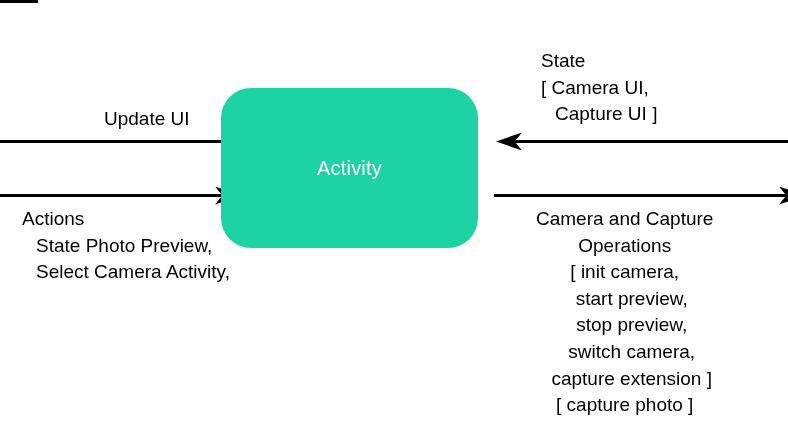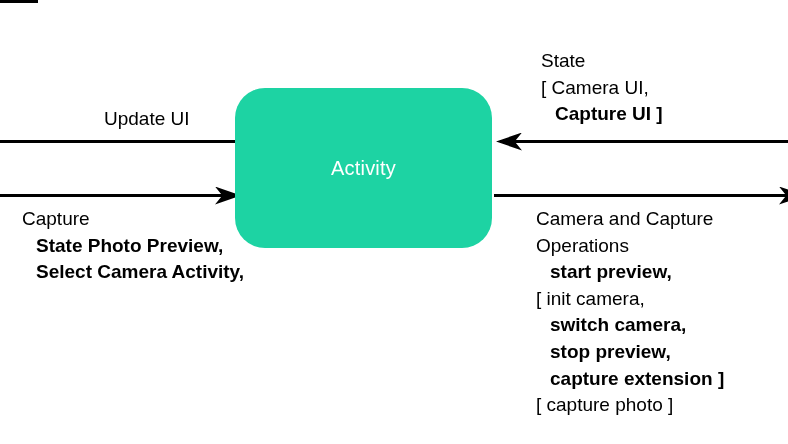--- a/index.html
+++ b/index.html
@@ -38,47 +38,47 @@
     background: var(--line, #000000);
   }
   .arrow-right { clip-path: polygon(100% 50%, 0% 0%, 28% 50%, 0% 100%); }
   .arrow-left  { clip-path: polygon(0% 50%, 100% 0%, 72% 50%, 100% 100%); }
   #ah-actions { left: 215px; top: 186.5px; }
   #ah-state   { left: 496px; top: 132.5px; }
   #ah-edge    { left: 779px; top: 186.5px; }
 
   .node {
     position: absolute;
-    left: 235px; top: 88px;
+    left: 221px; top: 88px;
     width: 257px; height: 160px;
     border-radius: 30px;
     background: var(--node-fill, #1dd3a3);
     display: flex;
     align-items: center;
     justify-content: center;
   }
   .node-label {
     color: var(--node-text, #ffffff);
     font-size: 20px;
     letter-spacing: 0.2px;
   }
 
   .label-block {
     position: absolute;
     font-size: 19px;
     line-height: 26.6px;
     white-space: nowrap;
   }
   .label-block .title { font-weight: normal; }
-  .label-block .cont  { padding-left: 14px; font-weight: bold; }
+  .label-block .cont  { padding-left: 14px; }
 
   #update-ui  { left: 64px;  top: 108px; line-height: 22px; margin-left: 40px; }
   #actions    { left: 22px;  top: 206px; }
   #state      { left: 541px; top: 48px;  }
-  #camera-ops { left: 536px; top: 206px; }
+  #camera-ops { left: 536px; top: 206px; text-align: center; }
 </style>
 </head>
 <body>
 
 <div class="canvas">
 
   <div class="frag-top"></div>
 
   <div class="hline" id="line-update-left"></div>
   <div class="hline" id="line-state-right"></div>
@@ -91,35 +91,35 @@
 
   <div class="node">
     <span class="node-label">Activity</span>
   </div>
 
   <div class="label-block" id="update-ui">
     <div class="title">Update UI</div>
   </div>
 
   <div class="label-block" id="actions">
-    <div class="title">Capture</div>
+    <div class="title">Actions</div>
     <div class="item cont">State Photo Preview,</div>
     <div class="item cont">Select Camera Activity,</div>
   </div>
 
   <div class="label-block" id="state">
     <div class="title">State</div>
     <div class="item">[ Camera UI,</div>
     <div class="item cont">Capture UI ]</div>
   </div>
 
   <div class="label-block" id="camera-ops">
     <div class="title">Camera and Capture</div>
     <div class="title">Operations</div>
+    <div class="item">[ init camera,</div>
     <div class="item cont">start preview,</div>
-    <div class="item">[ init camera,</div>
+    <div class="item cont">stop preview,</div>
     <div class="item cont">switch camera,</div>
-    <div class="item cont">stop preview,</div>
     <div class="item cont">capture extension ]</div>
     <div class="item">[ capture photo ]</div>
   </div>
 
 </div>
 
 </body></html>

